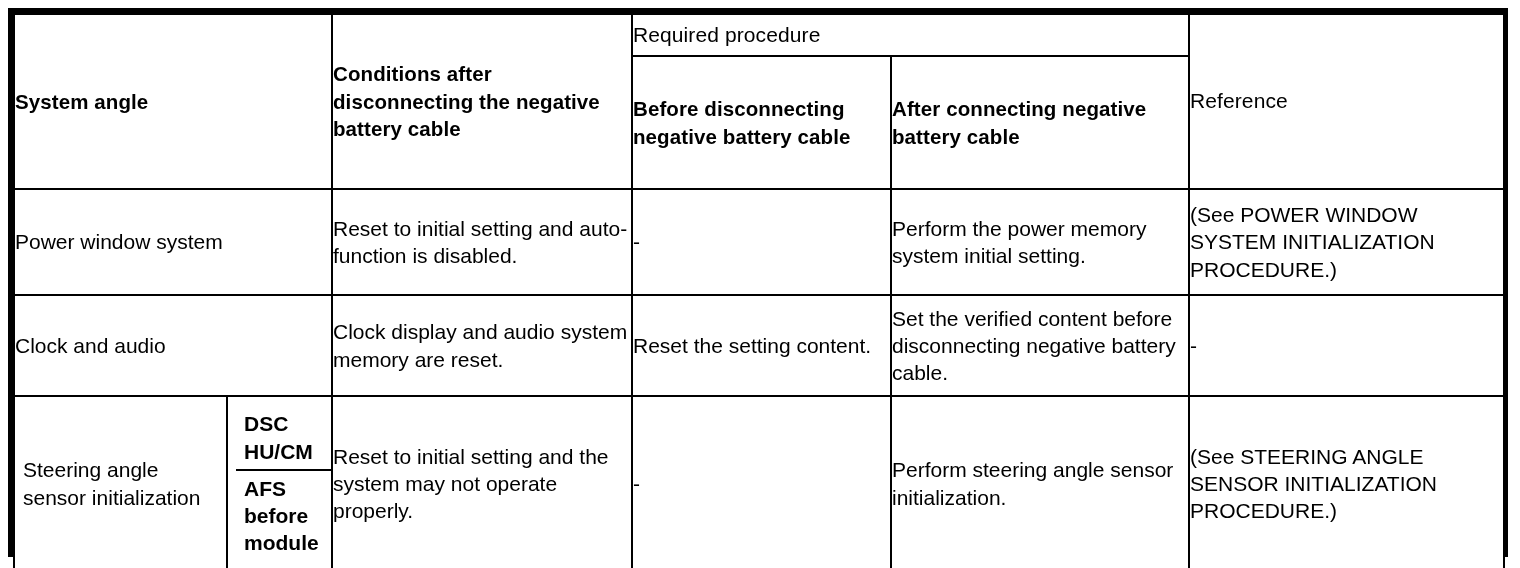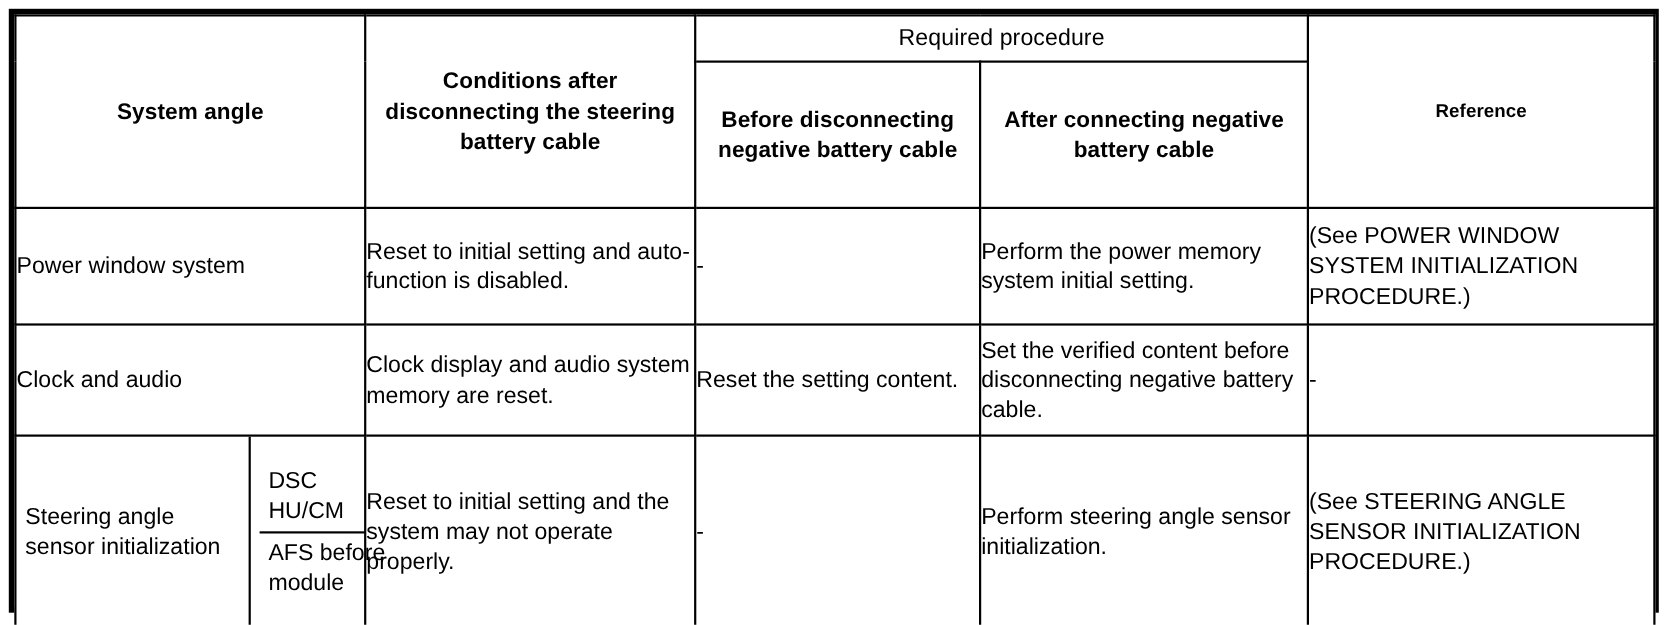--- a/index.html
+++ b/index.html
@@ -46,34 +46,34 @@
   table.maint td,
   table.maint th {
     border: 2px solid #000000;
     padding: 0;
     vertical-align: middle;
     background: #ffffff;
   }
 
   
   .hdr {
-    text-align: center;
+    text-align: left;
     font-weight: bold;
     font-size: 20.5px;
     line-height: 1.35;
     letter-spacing: 0.1px;
     padding: 4px 6px;
   }
   .hdr-reqproc {
     font-weight: normal;
     font-size: 21px;
   }
   .hdr-ref {
-    font-weight: bold;
-    font-size: 17px;
+    font-weight: normal;
+    font-size: 21px;
   }
 
   
   .cell {
     font-size: 21px;
     line-height: 1.30;
     font-weight: normal;
     text-align: left;
     padding: 3px 7px 3px 8px;
     vertical-align: middle;
@@ -108,20 +108,21 @@
     vertical-align: middle;
   }
   td.sub-stack {
     padding: 0;
     width: 123px;
   }
   .sub-item {
     padding: 4px 7px 4px 8px;
     font-size: 21px;
     line-height: 1.30;
+    font-weight: bold;
   }
   .sub-item.first {
     border-bottom: 2px solid #000000;
   }
 
   
   .c-sysname { width: 318px; }
   .c-cond    { width: 300px; }
   .c-before  { width: 259px; }
   .c-after   { width: 298px; }
@@ -138,21 +139,21 @@
         <col class="c-sysname">
         <col class="c-cond">
         <col class="c-before">
         <col class="c-after">
         <col class="c-ref">
       </colgroup>
       <tbody>
 
         <tr>
           <td class="hdr" rowspan="2">System angle</td>
-          <td class="hdr" rowspan="2">Conditions after disconnecting the steering battery cable</td>
+          <td class="hdr" rowspan="2">Conditions after disconnecting the negative battery cable</td>
           <td class="hdr hdr-reqproc" colspan="2" style="height:40px;">Required procedure</td>
           <td class="hdr hdr-ref" rowspan="2">Reference</td>
         </tr>
 
         <tr>
           <td class="hdr" style="height:131px;">Before disconnecting negative battery cable</td>
           <td class="hdr">After connecting negative battery cable</td>
         </tr>
 
         <tr>

